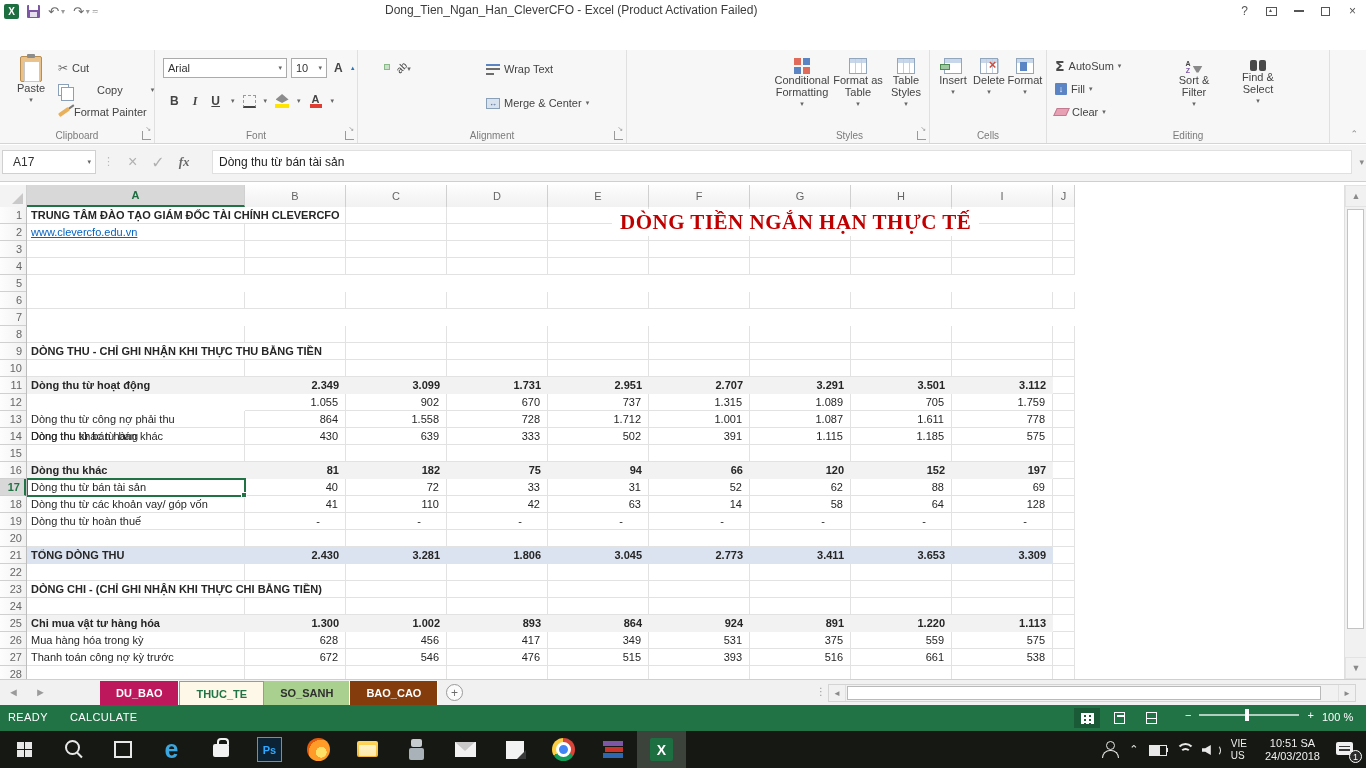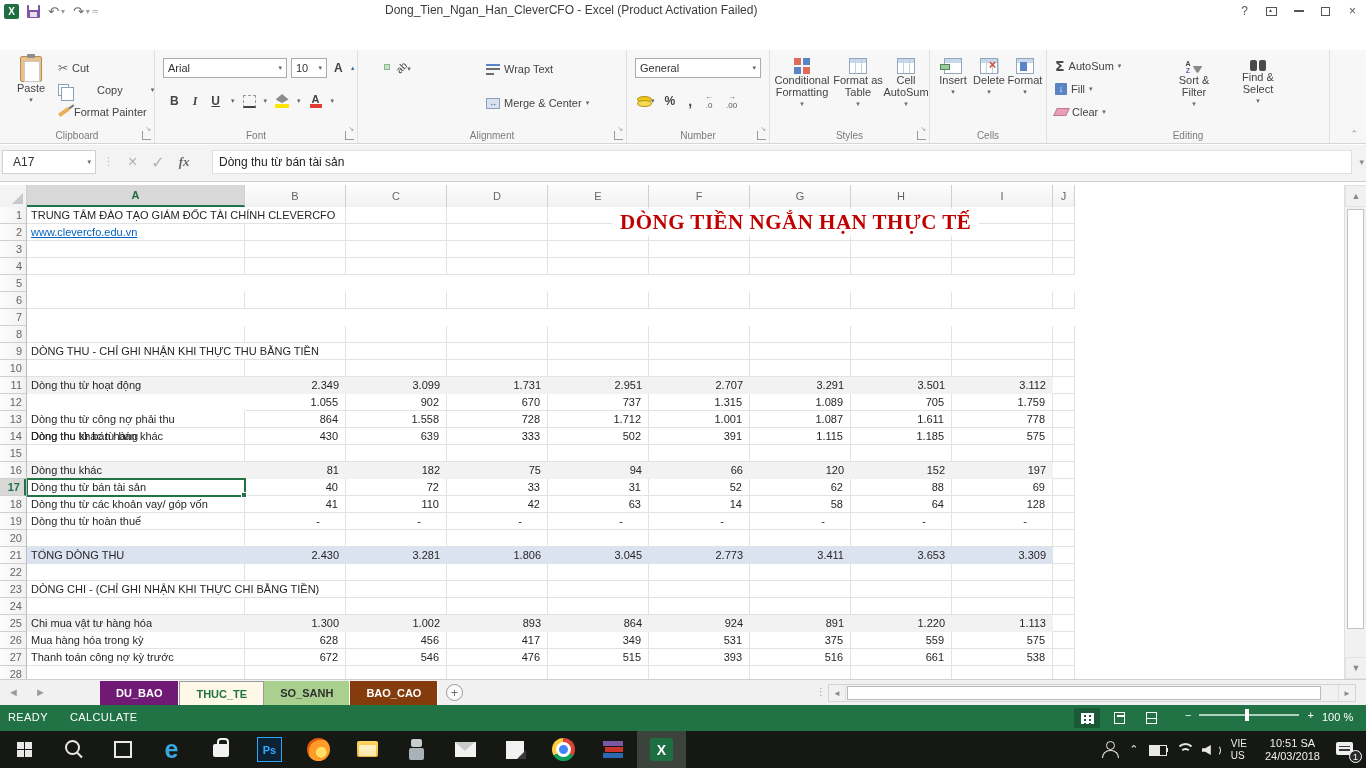--- a/index.html
+++ b/index.html
@@ -120,21 +120,21 @@
   
   .cells{position:absolute;left:27px;top:207px;width:1048px;height:472px;overflow:hidden;background:#fff;}
   .gridrow{position:absolute;left:0;width:1048px;height:17px;}
   .cell{position:absolute;top:0;height:17px;font-size:11px;display:flex;align-items:center;white-space:nowrap;overflow:visible;}
   .cell.bordered{border-right:1px solid #e2e2e2;border-bottom:1px solid #e2e2e2;}
   .cell.nb{border-bottom:1px solid transparent;}
   .lblcell{padding-left:4px;overflow:hidden;}
   .valcell{justify-content:flex-end;padding-right:7px;}
   .wkcell{justify-content:flex-start;padding-left:3px;font-weight:bold;}
   .dashcell{padding-right:25px;}
-  .b{font-weight:normal;}
+  .b{font-weight:bold;}
   .ovf{position:absolute;left:0;top:0;height:16px;background:#fff;padding:0 3px 0 4px;font-size:11px;display:flex;align-items:center;white-space:nowrap;z-index:3;}
   .link{color:#0563c1;text-decoration:underline;}
   .title-overlay{position:absolute;left:585px;top:2px;z-index:4;background:#fff;padding:1px 8px;
     font-family:"Liberation Serif","DejaVu Serif",serif;font-weight:bold;font-size:21px;letter-spacing:.5px;}
   .sel-overlay{position:absolute;z-index:6;border:2px solid #217346;background:transparent;}
   .sel-handle{position:absolute;right:-3px;bottom:-3px;width:6px;height:6px;background:#217346;border:1px solid #fff;}
   .vscroll{position:absolute;left:1344px;top:185px;width:22px;height:494px;background:#f1f1f1;border-left:1px solid #e0e0e0;}
   .vscroll .arr{position:absolute;left:0;width:22px;height:22px;color:#8a8a8a;font-size:9px;display:flex;align-items:center;justify-content:center;background:#f1f1f1;border:1px solid #e3e3e3;}
   .vthumb{position:absolute;left:2px;top:24px;width:17px;height:420px;background:#fff;border:1px solid #c3c3c3;}
   
@@ -347,53 +347,35 @@
       </div>
       <div class="minirow" style="left:128px;top:44px;">
         <span class="ic-merge">↔</span>
         <span>Merge &amp; Center</span>
           <span class="dd">▾</span>
       </div>
       <div class="rglabel">Alignment</div>
       <div class="dlauncher"></div>
     </div>
 
-    <div class="rgroup" style="left:627px;width:143px;">
-      <div class="inputbox" style="position:absolute;left:8px;top:8px;width:126px;">
-        <span>General</span>
-          <span class="dd">▾</span>
-      </div>
-      <div class="minirow" style="left:10px;top:42px;gap:7px;">
-        <span style="display:flex;align-items:center;">
-            <span class="ic-coins"></span>
-            <span class="dd">▾</span>
-          </span>
-        <span class="fontbtn">%</span>
-        <span class="fontbtn" style="font-size:14px;">,</span>
-        <span class="decbox">←<br><span>.0</span></span>
-        <span class="decbox">→<br><span>.00</span></span>
-      </div>
-      <div class="rglabel">Number</div>
-      <div class="dlauncher"></div>
-    </div>
 
     <div class="rgroup" style="left:770px;width:160px;">
       <div class="bigbtn" style="left:4px;top:8px;width:56px;">
         <span class="ic-cf"></span>
         <span>Conditional Formatting</span>
           <span class="dd">▾</span>
       </div>
       <div class="bigbtn" style="left:62px;top:8px;width:52px;">
         <span class="ic-sheet"></span>
         <span>Format as Table</span>
           <span class="dd">▾</span>
       </div>
       <div class="bigbtn" style="left:116px;top:8px;width:40px;">
         <span class="ic-sheet"></span>
-        <span>Cell AutoSum</span>
+        <span>Table Styles</span>
           <span class="dd">▾</span>
       </div>
       <div class="rglabel">Styles</div>
       <div class="dlauncher"></div>
     </div>
 
     <div class="rgroup" style="left:930px;width:117px;">
       <div class="bigbtn" style="left:6px;top:8px;width:34px;">
         <span class="ic-sheet ic-ins"></span>
         <span>Insert</span>
@@ -842,21 +824,21 @@
     <div class="vthumb"></div>
     <div class="arr" style="bottom:0;">▼</div>
   </div>
 
   <div class="sheetbar">
     <div class="tabnav">
       <span>◄</span>
       <span>►</span>
     </div>
     <div class="stabs" id="stabs">
-        <div class="stab" style="background: #701a75; color: rgb(255, 255, 255);">DU_BAO</div>
+        <div class="stab" style="background: #be185d; color: rgb(255, 255, 255);">DU_BAO</div>
         <div class="stab active" style="background: rgb(253, 248, 231); color: rgb(33, 115, 70);">THUC_TE</div>
         <div class="stab" style="background: rgb(169, 208, 142); color: rgb(47, 47, 47);">SO_SANH</div>
         <div class="stab" style="background: rgb(132, 60, 12); color: rgb(255, 255, 255);">BAO_CAO</div>
       </div>
     <div class="addsheet">+</div>
     <div class="hdots">⋮⋮</div>
     <div class="hscroll">
       <div class="hs-arr">◄</div>
       <div class="hthumb"></div>
       <div style="flex:1;"></div>

